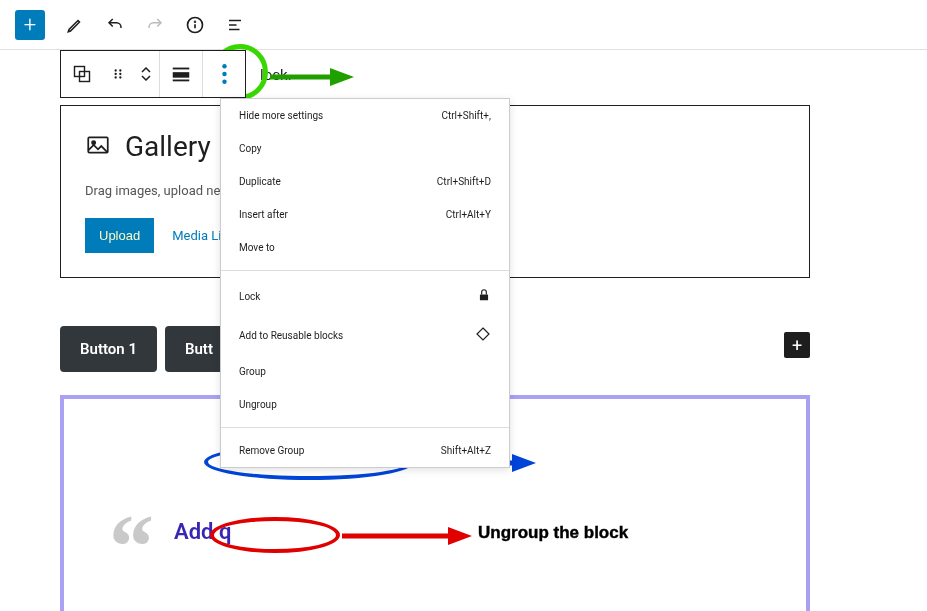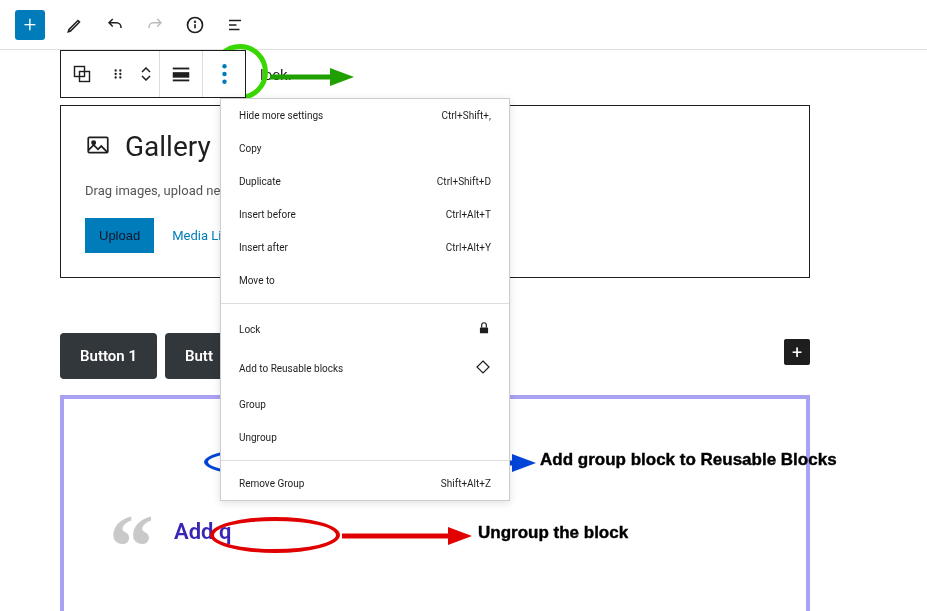--- a/index.html
+++ b/index.html
@@ -14,24 +14,24 @@
   .bt-seg { display: flex; align-items: center; border-right: 1px solid #ddd; }
   .bt-seg:last-child{border-right:none;}
   .bt-btn { width: 42px; height: 46px; display: flex; align-items: center; justify-content: center; }
   .updown { display:flex; flex-direction:column; gap:2px; align-items:center;}
 
   .gallery-block { position: absolute; top: 55px; left: 60px; width: 750px; border: 1px solid #1e1e1e; padding: 24px; background:#fff;}
   .gallery-head { display:flex; align-items:center; gap:14px; margin-bottom:20px;}
   .gallery-title { font-size: 28px; font-weight: 400;}
   .gallery-desc { font-size: 13px; color:#555; margin-bottom: 20px;}
   .gallery-actions{display:flex; align-items:center; gap:18px;}
-  .upload-btn { background:#007cba; color:#0f172a; padding:10px 14px; border:none; font-size:13px;}
+  .upload-btn { background:#007cba; color:#fef9c3; padding:10px 14px; border:none; font-size:13px;}
   .media-link{ color:#007cba; font-size:13px;}
 
-  .buttons-row { position: absolute; top: 283px; left: 60px; width: 750px; display:flex; gap:8px; align-items:flex-end; }
+  .buttons-row { position: absolute; top: 276px; left: 60px; width: 750px; display:flex; gap:8px; align-items:flex-end; }
   .wp-button { background:#32373c; color:#fff; padding:14px 20px; border-radius:4px; font-size:15px; font-weight:600;}
   .row-plus { position:absolute; right:0; top:6px; width:26px;height:26px;background:#1e1e1e;color:#fff;display:flex;align-items:center;justify-content:center;border-radius:2px;font-size:18px;}
 
   .quote-block { position: absolute; top: 345px; left: 60px; width: 750px; height: 260px; border: 4px solid #a9a1f2; padding: 40px 30px;}
   .qmark { color:#c9c9c9; font-size:90px; font-weight:bold; line-height:0.5; position:absolute; top:125px; left:45px; font-family:Georgia,serif;}
   .quote-text{ color:#3826b4; font-size:22px; font-weight:600; position:absolute; top:120px; left:110px;}
 
   .dropdown { position:absolute; top: 48px; left: 220px; width: 290px; background:#fff; border:1px solid #ccc; box-shadow: 0 2px 8px rgba(0,0,0,.12); z-index:20; font-size:10px;}
   .dd-row { display:flex; justify-content:space-between; align-items:center; padding: 11px 18px; color:#1e1e1e;}
   .dd-sep { border-top:1px solid #ddd; margin:6px 0;}
@@ -167,24 +167,20 @@
       <span>Ctrl+Shift+,</span>
     </div>
     <div class="dd-row">
       <span>Copy</span>
     </div>
     <div class="dd-row">
       <span>Duplicate</span>
       <span>Ctrl+Shift+D</span>
     </div>
     <div class="dd-row">
-      <span>Insert before</span>
-      <span>Ctrl+Alt+T</span>
-    </div>
-    <div class="dd-row">
       <span>Insert after</span>
       <span>Ctrl+Alt+Y</span>
     </div>
     <div class="dd-row">
       <span>Move to</span>
     </div>
     <div class="dd-sep"></div>
     <div class="dd-row">
       <span>Lock</span>
       <span>
@@ -220,21 +216,20 @@
   <svg class="arrow" style="top:18px; left:270px;" width="84" height="20">
     <line x1="0" y1="9" x2="62" y2="9" stroke="#20a000" stroke-width="5"></line>
     <polygon points="60,0 84,9 60,18" fill="#20a000"></polygon>
   </svg>
 
   <div class="ellipse" style="top:394px; left:204px; width:210px; height:36px; border:4px solid #0044d8;"></div>
   <svg class="arrow" style="top:404px; left:416px;" width="120" height="20">
     <line x1="0" y1="9" x2="98" y2="9" stroke="#0044d8" stroke-width="5"></line>
     <polygon points="96,0 120,9 96,18" fill="#0044d8"></polygon>
   </svg>
-  <div class="anno-text" style="top:400px; left:540px;">Add group block to Reusable Blocks</div>
 
   <div class="ellipse" style="top:467px; left:210px; width:130px; height:36px; border:4px solid #e10000;"></div>
   <svg class="arrow" style="top:477px; left:342px;" width="130" height="20">
     <line x1="0" y1="9" x2="108" y2="9" stroke="#e10000" stroke-width="5"></line>
     <polygon points="106,0 130,9 106,18" fill="#e10000"></polygon>
   </svg>
   <div class="anno-text" style="top:473px; left:478px;">Ungroup the block</div>
 
 </div>
 

